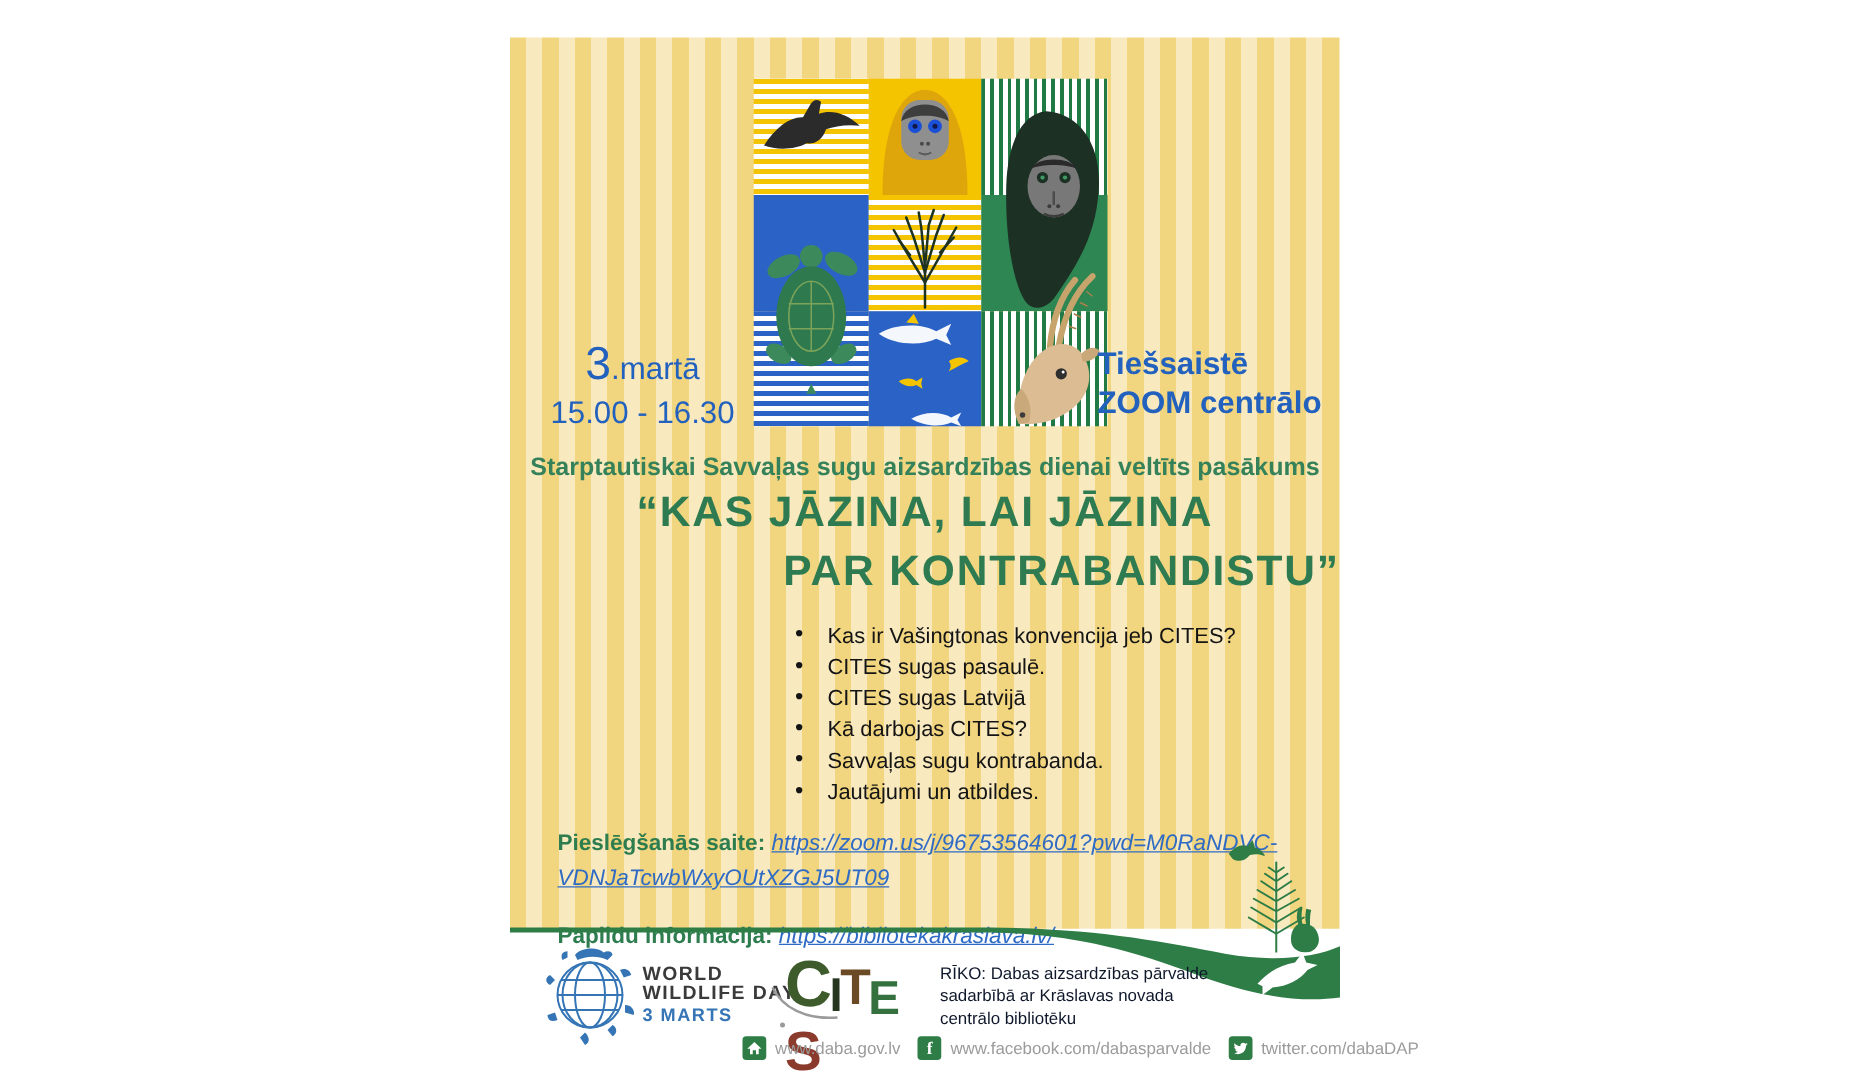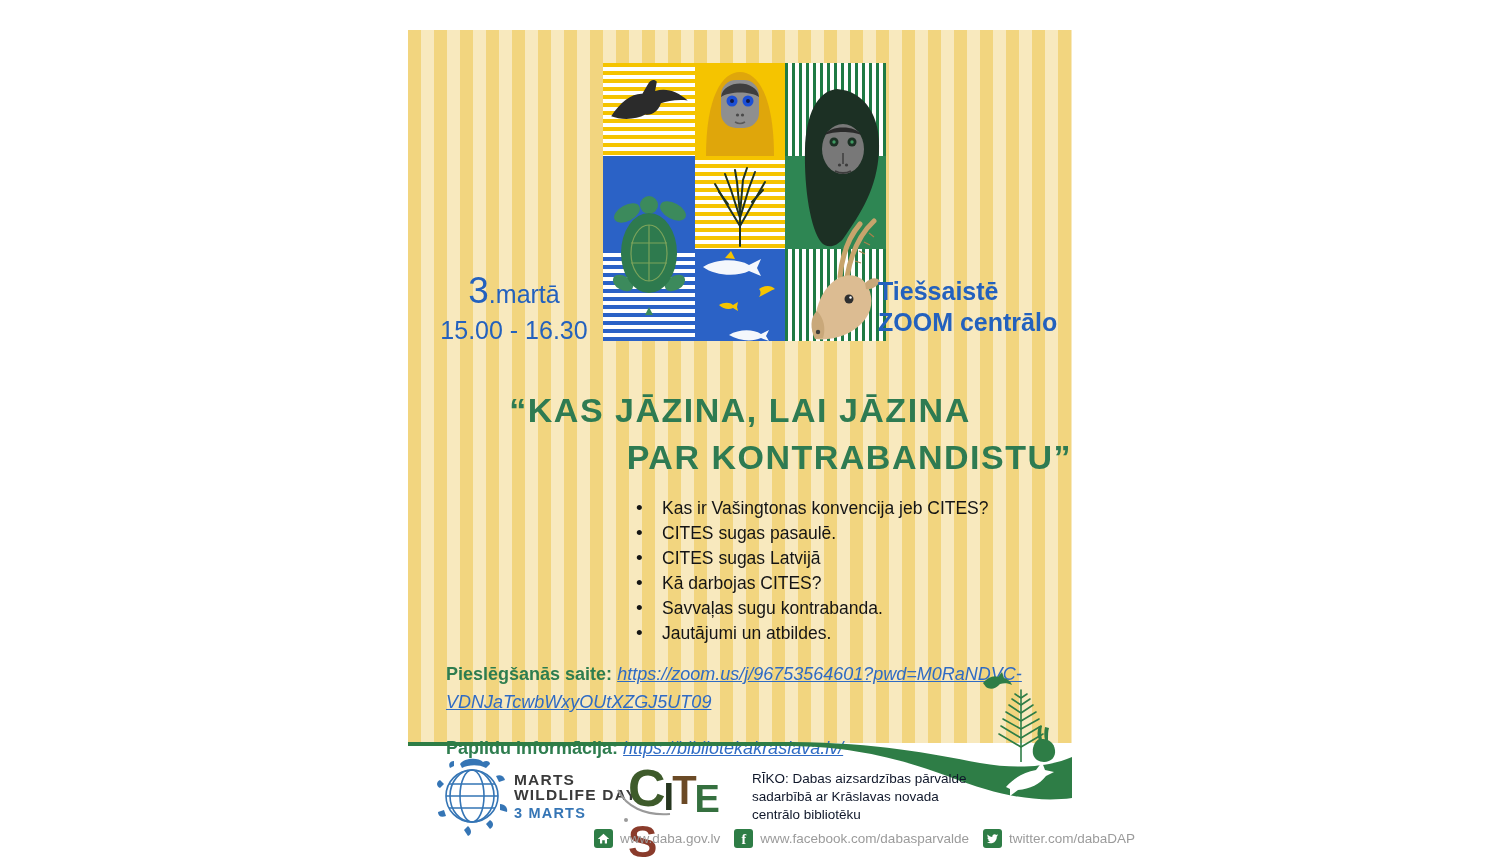--- a/index.html
+++ b/index.html
@@ -177,20 +177,21 @@
         <span class="date-day">3</span><span class="date-suffix">.martā</span>
       </div>
       <div class="date-time">15.00 - 16.30</div>
     </div>
 
     <div class="online-block">
       <div>Tiešsaistē</div>
       <div>ZOOM centrālo</div>
     </div>
 
+    <div class="subtitle">Starptautiskai Savvaļas sugu aizsardzības dienai veltīts pasākums</div>
     <div class="title l1">“KAS JĀZINA, LAI JĀZINA</div>
     <div class="title l2">PAR KONTRABANDISTU”</div>
 
     <ul class="bullets">
       <li><span>Kas ir Vašingtonas konvencija jeb CITES?</span></li>
       <li><span>CITES sugas pasaulē.</span></li>
       <li><span>CITES sugas Latvijā</span></li>
       <li><span>Kā darbojas CITES?</span></li>
       <li><span>Savvaļas sugu kontrabanda.</span></li>
       <li><span>Jautājumi un atbildes.</span></li>
@@ -248,21 +249,21 @@
       <path d="M66,24 C70,22 74,24 75,28 L69,30 Z"></path>
       <path d="M70,52 C75,52 78,56 77,60 L70,58 Z"></path>
       <path d="M60,68 C64,70 64,75 60,77 L56,72 Z"></path>
       <path d="M38,74 C42,78 42,82 38,84 L34,78 Z"></path>
       <path d="M16,64 C11,66 8,64 8,60 L14,58 Z"></path>
       <path d="M10,36 C6,34 6,30 10,28 L14,32 Z"></path>
       <path d="M20,16 C18,12 20,9 24,9 L24,14 Z"></path>
     </g>
   </svg>
   <div class="wwd-text">
-    <div class="dark">MARTS</div>
+    <div class="dark">WORLD</div>
     <div class="dark">WILDLIFE DAY</div>
     <div class="blue">3 MARTS</div>
   </div>
 
   <div class="cites-logo">
     <svg style="position:absolute;left:0;top:34px" width="60" height="40" viewBox="0 0 60 40">
       <path d="M2,6 C10,22 28,32 54,30" stroke="#9a9a9a" stroke-width="2" fill="none"></path>
       <circle cx="10" cy="36" r="2" fill="#9a9a9a"></circle>
     </svg>
     <div class="cites-word">

